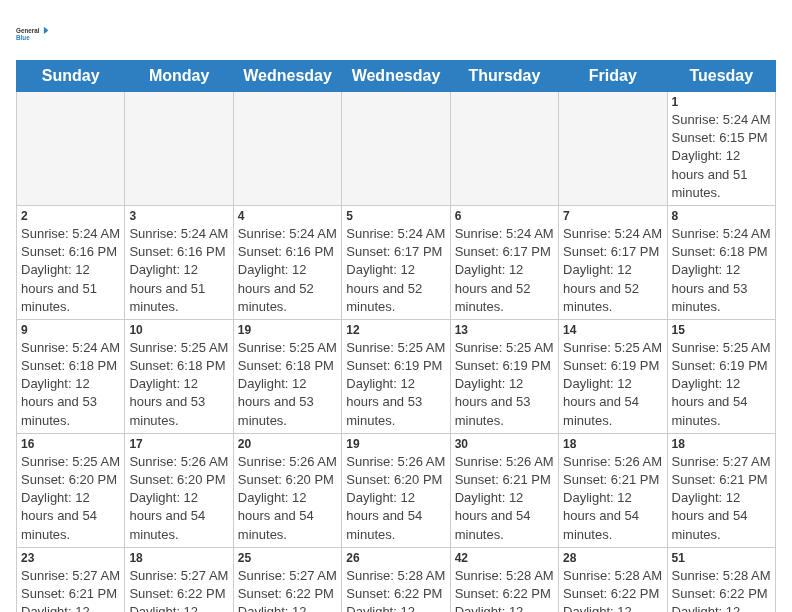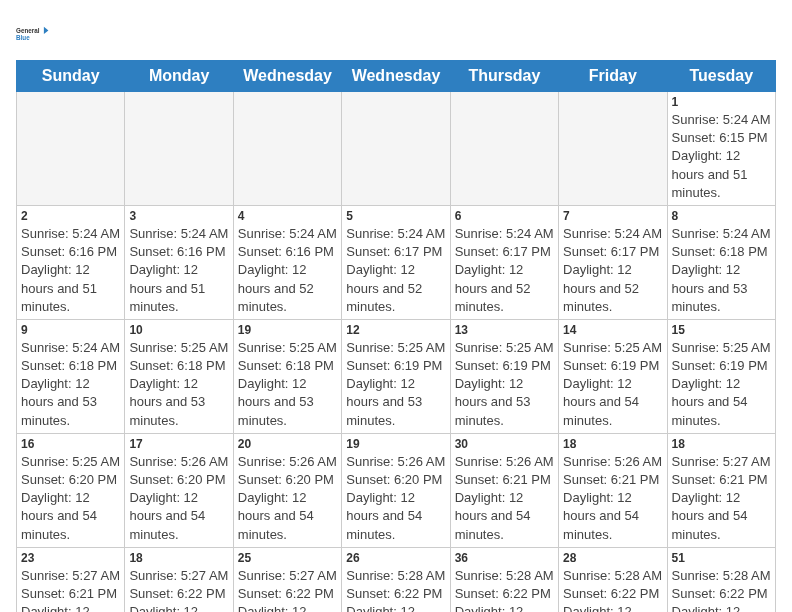--- a/index.html
+++ b/index.html
@@ -273,21 +273,21 @@
 Sunset: 6:22 PM
 Daylight: 12 hours and 54 minutes.</div>
         </td>
         <td>
           <span class="day-number">26</span>
           <div class="day-info" style="white-space: pre-line;">Sunrise: 5:28 AM
 Sunset: 6:22 PM
 Daylight: 12 hours and 54 minutes.</div>
         </td>
         <td>
-          <span class="day-number">36</span>
+          <span class="day-number">42</span>
           <div class="day-info" style="white-space: pre-line;">Sunrise: 5:28 AM
 Sunset: 6:22 PM
 Daylight: 12 hours and 54 minutes.</div>
         </td>
         <td>
           <span class="day-number">28</span>
           <div class="day-info" style="white-space: pre-line;">Sunrise: 5:28 AM
 Sunset: 6:22 PM
 Daylight: 12 hours and 54 minutes.</div>
         </td>

